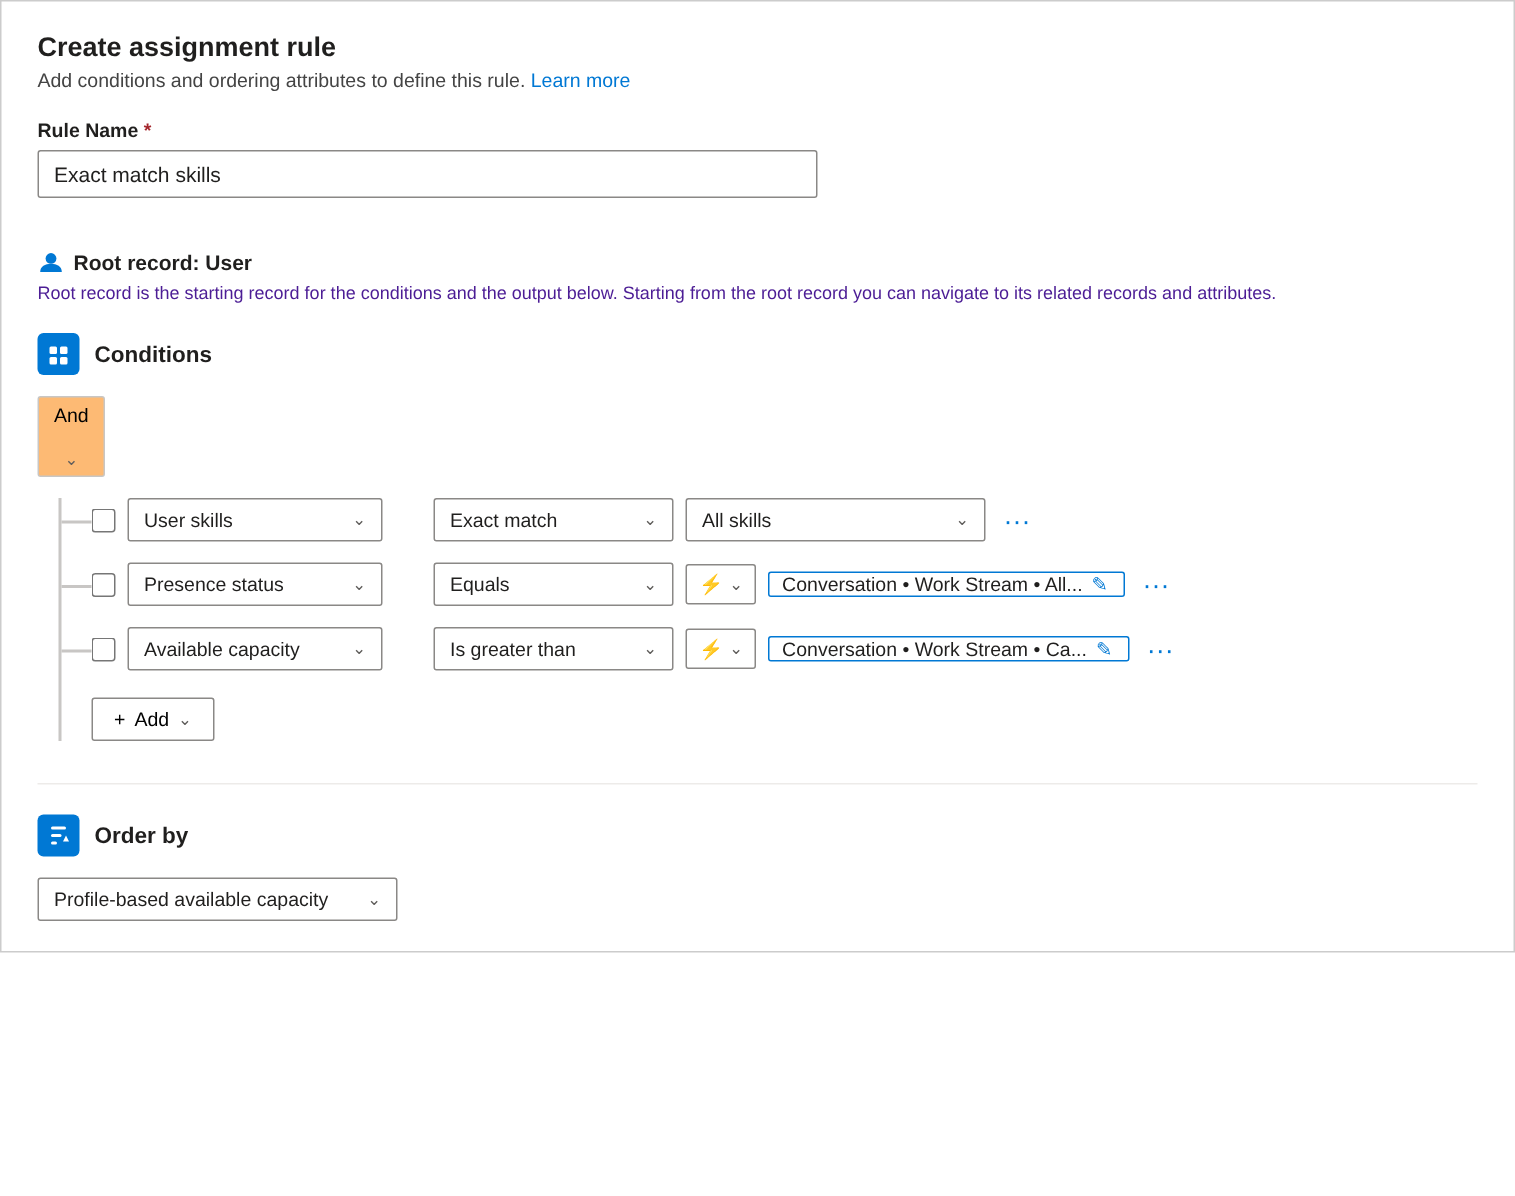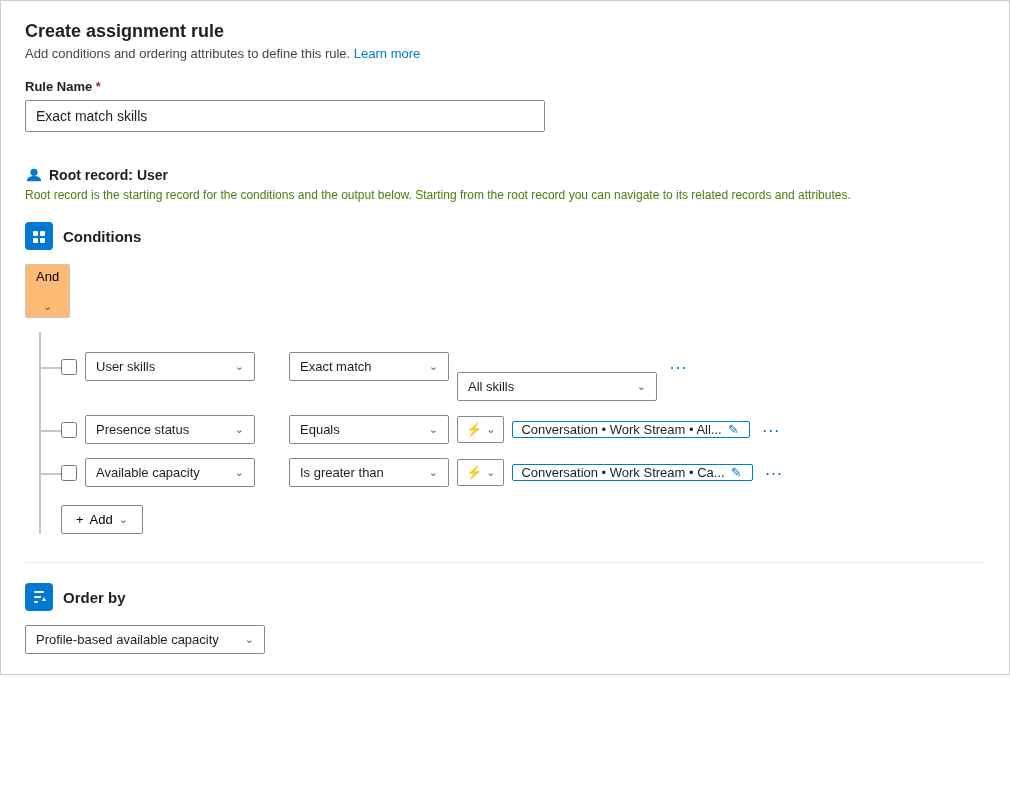--- a/index.html
+++ b/index.html
@@ -56,21 +56,21 @@
       font-size: 14px;
       margin-bottom: 4px;
     }
     .root-icon {
       width: 18px;
       height: 18px;
       color: #0078d4;
     }
     .root-record-desc {
       font-size: 12px;
-      color: #4d7c0f;
+      color: #4c1d95;
       margin-bottom: 20px;
     }
 
     .section-header {
       display: flex;
       align-items: center;
       gap: 10px;
       margin-bottom: 14px;
     }
     .section-icon {
@@ -147,21 +147,21 @@
       border-radius: 2px;
       padding: 6px 10px;
       background: #fff;
       cursor: pointer;
       font-size: 13px;
       gap: 8px;
       white-space: nowrap;
     }
     .dropdown-field { width: 170px; }
     .dropdown-operator { width: 160px; margin-left: 26px; }
-    .dropdown-value { width: 200px; margin-top: 40px; }
+    .dropdown-value { width: 200px; }
 
     .chevron-icon {
       font-size: 11px;
       color: #605e5c;
     }
 
     .lightning-btn {
       display: inline-flex;
       align-items: center;
       border: 1px solid #8a8886;

